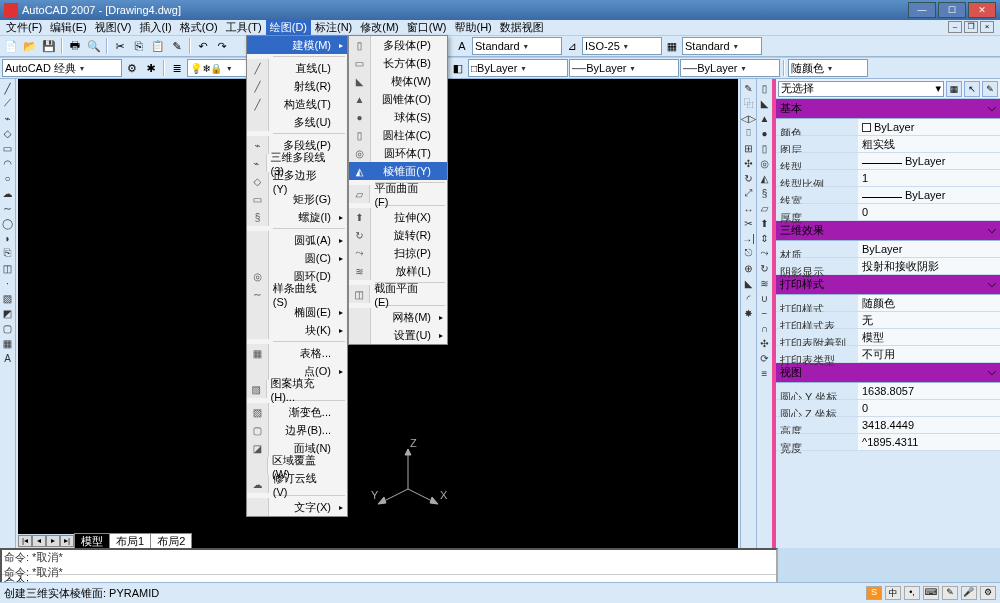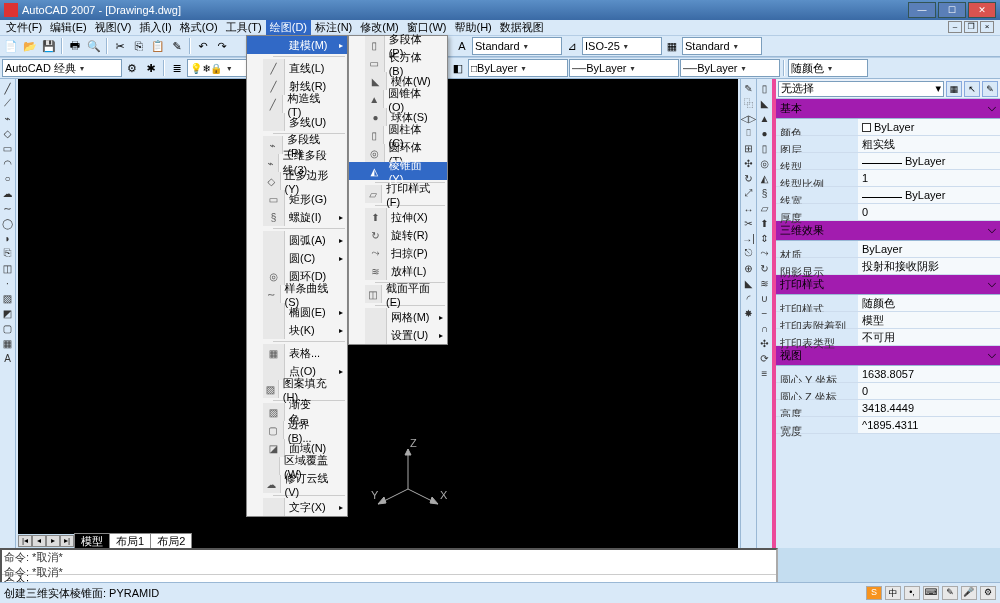--- a/index.html
+++ b/index.html
@@ -40,21 +40,21 @@
 .prop-row .v { flex: 1; padding: 1px 4px; background: #f5f9fc; color: #000; display:flex; align-items:center; gap:3px;}
 .bylayer-sw { width:9px; height:9px; border:1px solid #333; background:#fff;}
 .ltype-line { flex:0 0 40px; border-top:1px solid #000; margin-top:5px;}
 .cmdline-wrap { position: absolute; left: 0; right: 222px; bottom: 18px; height: 37px; background: #fff; border: 2px inset #aaa; font-family: "SimSun", monospace; font-size: 11px; overflow: hidden; }
 .cmd-scroll { height: 24px; padding: 0 2px; color: #333; }
 .cmd-input { border-top: 1px solid #ccc; padding: 0 2px; height: 13px; }
 .statusbar { position: absolute; left: 0; right: 0; bottom: 0; height: 18px; background: #d9e9f8; border-top: 1px solid #9ab8d5; display: flex; align-items: center; padding: 10px 4px; font-size: 10px; justify-content: space-between;}
 .statusbar .sbtns { display:flex; gap:3px; align-items:center;}
 .statusbar .sbtn { width:16px; height:14px; background:#e8e8e8; border:1px solid #aaa; font-size:9px; text-align:center;}
 .dropdown-menu { position: absolute; background: #f4f4f4; border: 1px solid #888; box-shadow: 2px 2px 4px rgba(0,0,0,0.3); z-index: 100; min-width: 100px; }
-.dropdown-menu .mrow { display: flex; align-items: center; height: 18px; padding: 0 16px 0 16px; position: relative; }
+.dropdown-menu .mrow { display: flex; align-items: center; height: 18px; padding: 0 16px 0 0; position: relative; justify-content: space-between; }
 .dropdown-menu .mrow .micon { width: 22px; height: 18px; background: #e8e8e8; border-right: 1px solid #ccc; margin-right: 4px; display: flex; align-items: center; justify-content: center; font-size: 10px; color: #555; }
 .dropdown-menu .mrow.highlight { background: #3169c6; color: #fff; }
 .dropdown-menu .mrow.highlight .micon { background: #3169c6; border-right-color: #3169c6; color: #fff; }
 .dropdown-menu .mrow .arrow { position: absolute; right: 4px; font-size: 8px; }
 .dropdown-menu .msep { height: 1px; background: #ccc; margin: 2px 2px 2px 26px; }
 .menu1 { left: 246px; top: 35px; width: 102px; }
 .menu2 { left: 348px; top: 35px; width: 98px; }
 </style>
 </head>
 <body>
@@ -309,20 +309,26 @@
           <span>打印样式</span>
           <span>⌵</span>
         </div>
         <div class="prop-row">
           <div class="k">打印样式</div>
           <div class="v">
             <span>随颜色</span>
           </div>
         </div>
         <div class="prop-row">
+          <div class="k">打印样式表</div>
+          <div class="v">
+            <span>无</span>
+          </div>
+        </div>
+        <div class="prop-row">
           <div class="k">打印表附着到</div>
           <div class="v">
             <span>模型</span>
           </div>
         </div>
         <div class="prop-row">
           <div class="k">打印表类型</div>
           <div class="v">
             <span>不可用</span>
           </div>
@@ -504,21 +510,21 @@
       <span class="micon">◎</span>
       <span>圆环体(T)</span>
     </div>
     <div class="mrow highlight">
       <span class="micon">◭</span>
       <span>棱锥面(Y)</span>
     </div>
     <div class="msep"></div>
     <div class="mrow">
       <span class="micon">▱</span>
-      <span>打印样式(F)</span>
+      <span>平面曲面(F)</span>
     </div>
     <div class="msep"></div>
     <div class="mrow">
       <span class="micon">⬆</span>
       <span>拉伸(X)</span>
     </div>
     <div class="mrow">
       <span class="micon">↻</span>
       <span>旋转(R)</span>
     </div>

